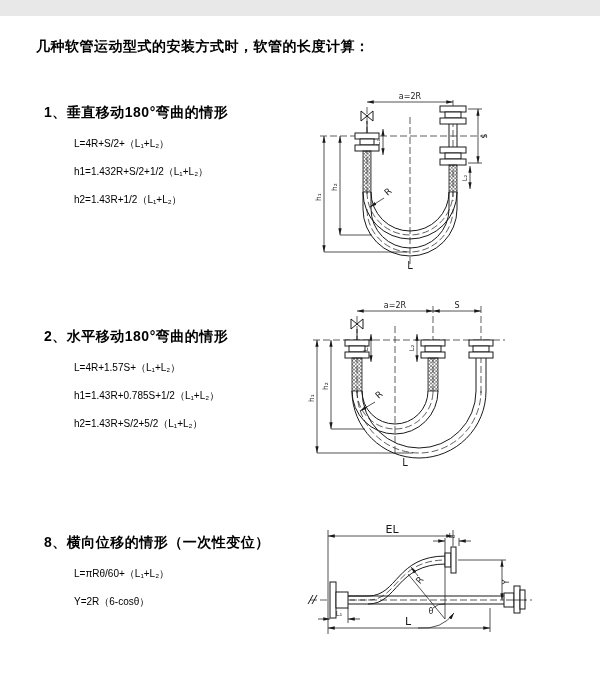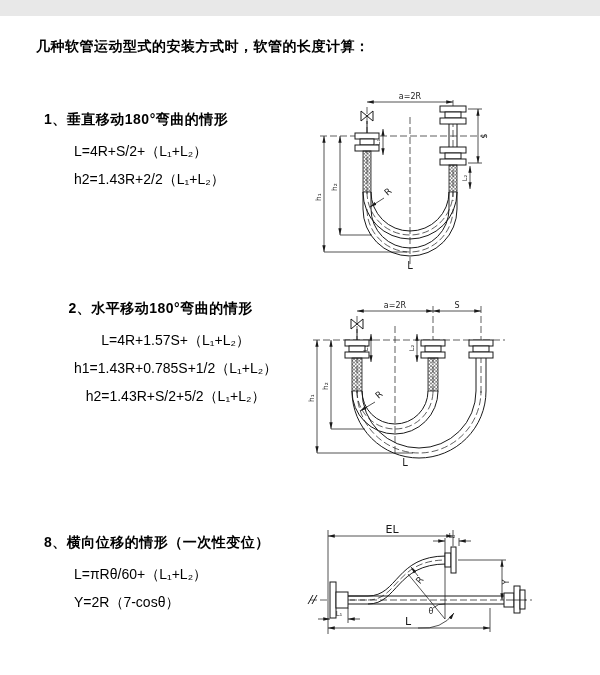--- a/index.html
+++ b/index.html
@@ -6,52 +6,53 @@
   .page{
     position:relative;width:600px;height:675px;background:#ffffff;
     font-family:"Liberation Sans","DejaVu Sans",sans-serif;color:#000000;
     overflow:hidden;margin:16px auto;
   }
   .page-title{
     position:absolute;left:36px;top:22px;font-size:14px;font-weight:bold;letter-spacing:0.5px;
   }
   .section{position:absolute;left:44px;}
   .sec-heading{font-size:14px;font-weight:bold;letter-spacing:0.5px;margin-bottom:8px;}
-  .formula{font-size:14px;margin-left:30px;height:28px;line-height:28px;white-space:nowrap;}
+  .formula{font-size:10px;margin-left:30px;height:28px;line-height:28px;white-space:nowrap;}
   .diagram{position:absolute;}
   svg text{font-family:"DejaVu Sans",sans-serif;fill:#1a1a1a;}
   .ln{stroke:#1a1a1a;stroke-width:1;fill:none;}
   .thin{stroke:#1a1a1a;stroke-width:0.75;fill:none;}
   .cl{stroke:#1a1a1a;stroke-width:0.7;fill:none;stroke-dasharray:7 3;}
   .fl{fill:#ffffff;stroke:#1a1a1a;stroke-width:1;}
 </style>
 </head>
 <body>
 
 <div class="page">
 
   <div class="page-title">几种软管运动型式的安装方式时，软管的长度计算：</div>
 
-  <div class="section" style="top:95px;">
+  <div class="section" style="top:88px;">
     <div class="sec-heading">1、垂直移动180°弯曲的情形</div>
     <div class="formula">L=4R+S/2+（L₁+L₂）</div>
-    <div class="formula">h2=1.43R+2/2（L₁+L₂）</div>
+    <div class="formula">h1=1.432R+S/2+1/2（L₁+L₂）</div>
+    <div class="formula">h2=1.43R+1/2（L₁+L₂）</div>
   </div>
 
-  <div class="section" style="top:284px;text-align:center;">
+  <div class="section" style="top:312px;">
     <div class="sec-heading">2、水平移动180°弯曲的情形</div>
     <div class="formula">L=4R+1.57S+（L₁+L₂）</div>
     <div class="formula">h1=1.43R+0.785S+1/2（L₁+L₂）</div>
     <div class="formula">h2=1.43R+S/2+5/2（L₁+L₂）</div>
   </div>
 
   <div class="section" style="top:518px;">
     <div class="sec-heading">8、横向位移的情形（一次性变位）</div>
     <div class="formula">L=πRθ/60+（L₁+L₂）</div>
-    <div class="formula">Y=2R（7-cosθ）</div>
+    <div class="formula">Y=2R（6-cosθ）</div>
   </div>
 
   <svg class="diagram" style="left:310px;top:73px;" width="245" height="185" viewBox="0 0 245 185">
     <defs>
       <pattern id="b1" patternUnits="userSpaceOnUse" width="3.5" height="3.5">
         <path d="M0,3.5 L3.5,0 M0,0 L3.5,3.5" stroke="#3a3a3a" stroke-width="0.55"></path>
       </pattern>
       <marker id="ar1" viewBox="0 0 9 6" refX="9" refY="3" markerWidth="9" markerHeight="6" orient="auto-start-reverse">
         <path d="M0,0.8 L9,3 L0,5.2 z" fill="#1a1a1a"></path>
       </marker>

